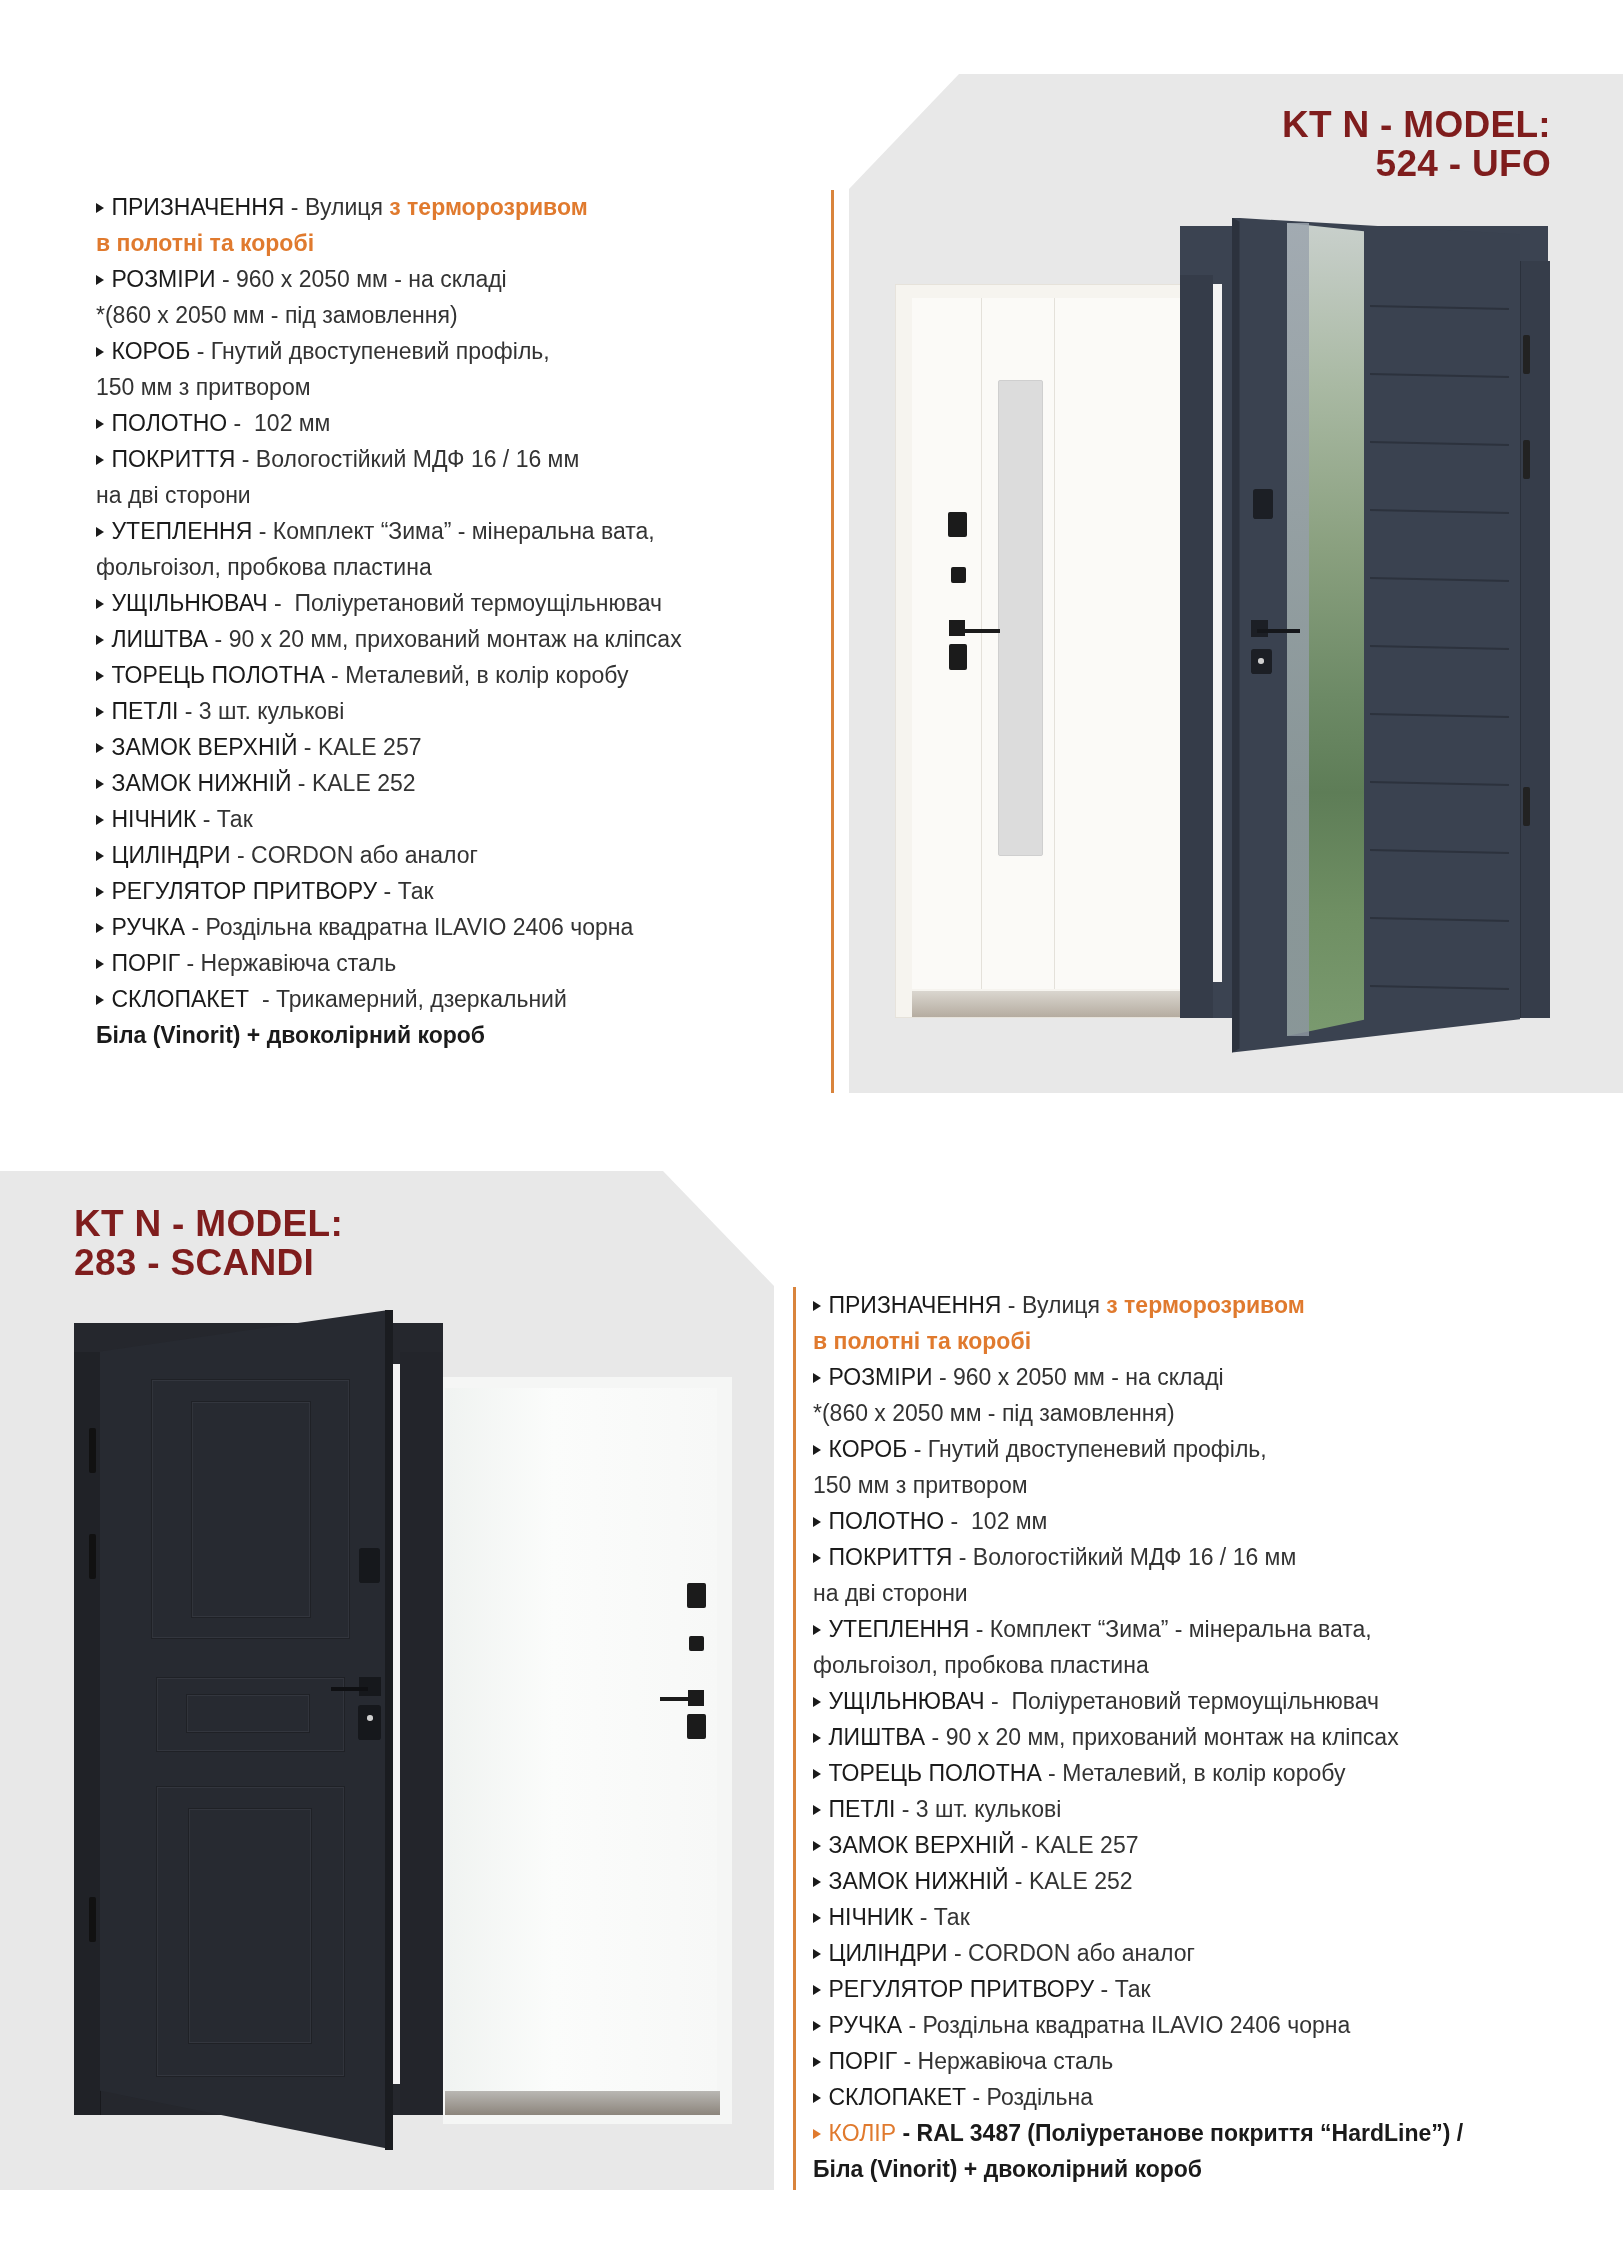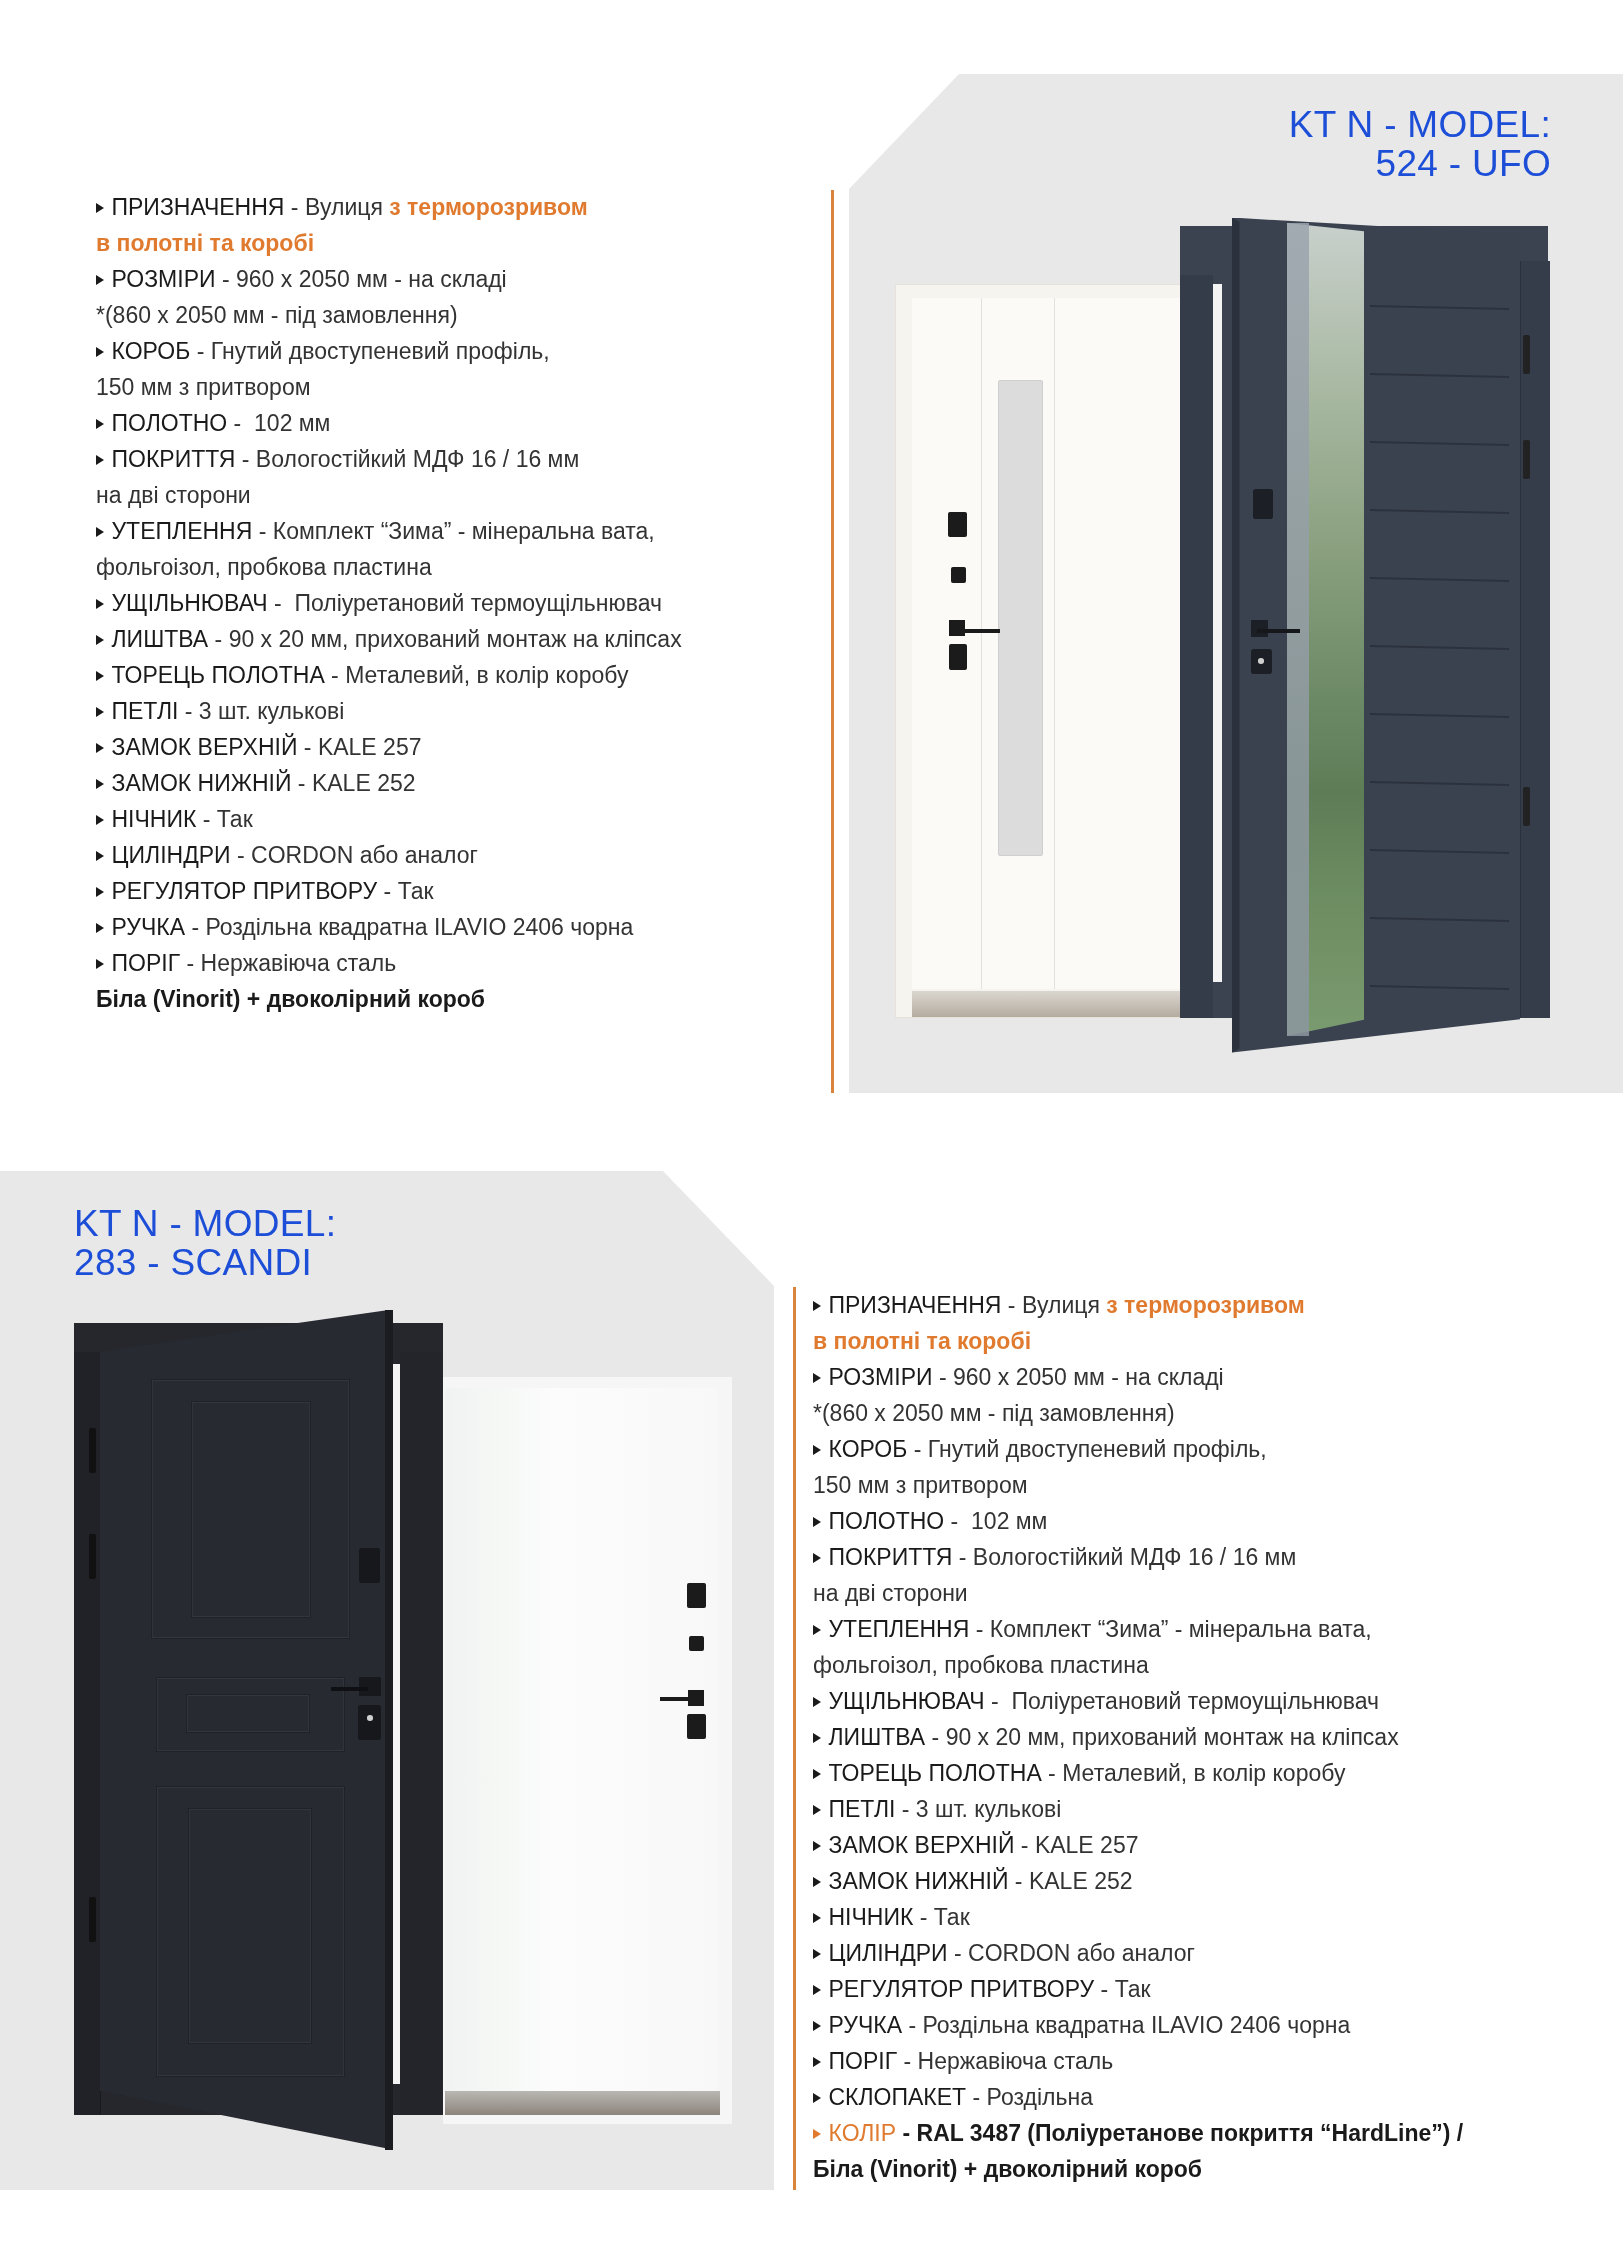--- a/index.html
+++ b/index.html
@@ -1,20 +1,20 @@
 <!DOCTYPE html>
 <html style="font-size:15px"><head>
 <meta charset="utf-8">
 <style>
   html,body{margin:0;padding:0;background:#ffffff;}
   body{width:1624px;height:2265px;position:relative;overflow:hidden;font-family:"Liberation Sans","DejaVu Sans",sans-serif;color:#1d1d1f;}
   .abs{position:absolute;}
   .panel{position:absolute;background:#e8e8e8;}
   .accent-line{position:absolute;width:2.8px;background:#d9843c;}
-  .title{position:absolute;font-size:37px;line-height:39px;font-weight:400;color:#1d4ed8;letter-spacing:0.3px;}
+  .title{position:absolute;font-size:37px;line-height:39px;font-weight:700;color:#7f1d1d;letter-spacing:0.3px;}
   .specs{position:absolute;margin:0;padding:0;list-style:none;font-size:23px;line-height:36px;color:#333;}
   .specs li{white-space:nowrap;}
   .specs .key{color:#1a1a1a;}
   .specs .bullet{display:inline-block;width:0;height:0;border-top:5.6px solid transparent;border-bottom:5.6px solid transparent;border-left:8.4px solid #1a1a1a;margin-right:7.5px;vertical-align:1.9px;}
   .specs .bullet.orange{border-left-color:#e07a2e;}
   .orange{color:#e07a2e;font-weight:700;}
   .orange-key{color:#e07a2e;}
   .bold{font-weight:700;color:#1a1a1a;}
   
   .d{position:absolute;}
@@ -49,20 +49,21 @@
       <li><span class="bullet"></span><span class="key">ЛИШТВА</span><span class="" style="white-space: pre;"> - </span><span style="white-space: pre;">90 x 20 мм, прихований монтаж на кліпсах</span></li>
       <li><span class="bullet"></span><span class="key">ТОРЕЦЬ ПОЛОТНА</span><span class="" style="white-space: pre;"> - </span><span style="white-space: pre;">Металевий, в колір коробу</span></li>
       <li><span class="bullet"></span><span class="key">ПЕТЛІ</span><span class="" style="white-space: pre;"> - </span><span style="white-space: pre;">3 шт. кулькові</span></li>
       <li><span class="bullet"></span><span class="key">ЗАМОК ВЕРХНІЙ</span><span class="" style="white-space: pre;"> - </span><span style="white-space: pre;">KALE 257</span></li>
       <li><span class="bullet"></span><span class="key">ЗАМОК НИЖНІЙ</span><span class="" style="white-space: pre;"> - </span><span style="white-space: pre;">KALE 252</span></li>
       <li><span class="bullet"></span><span class="key">НІЧНИК</span><span class="" style="white-space: pre;"> - </span><span style="white-space: pre;">Так</span></li>
       <li><span class="bullet"></span><span class="key">ЦИЛІНДРИ</span><span class="" style="white-space: pre;"> - </span><span style="white-space: pre;">CORDON або аналог</span></li>
       <li><span class="bullet"></span><span class="key">РЕГУЛЯТОР ПРИТВОРУ</span><span class="" style="white-space: pre;"> - </span><span style="white-space: pre;">Так</span></li>
       <li><span class="bullet"></span><span class="key">РУЧКА</span><span class="" style="white-space: pre;"> - </span><span style="white-space: pre;">Роздільна квадратна ILAVIO 2406 чорна</span></li>
       <li><span class="bullet"></span><span class="key">ПОРІГ</span><span class="" style="white-space: pre;"> - </span><span style="white-space: pre;">Нержавіюча сталь</span></li>
+      <li><span class="bullet"></span><span class="key">СКЛОПАКЕТ</span><span class="" style="white-space: pre;">  - </span><span style="white-space: pre;">Трикамерний, дзеркальний</span></li>
       <li><span class="bold">Біла (Vinorit) + двоколірний короб</span></li>
     </ul>
 
   <div class="abs" style="left:890px;top:211px;width:665px;height:848px;">
 
     <div class="d" style="left:4.7px;top:73px;width:292px;height:734px;background:#f6f4ef;box-shadow:inset 0 0 0 0.9px #e6e2da;"></div>
     <div class="d" style="left:21.5px;top:87px;width:269px;height:691px;background:#fbfaf7;"></div>
     <div class="d" style="left:91px;top:87px;width:0.9px;height:691px;background:#e4e1da;"></div>
     <div class="d" style="left:164px;top:87px;width:0.9px;height:691px;background:#e4e1da;"></div>
     <div class="d" style="left:108px;top:169px;width:43px;height:474px;background:#dcdcdc;border:0.9px solid #cfcfcf;border-radius:1.9px;"></div>

